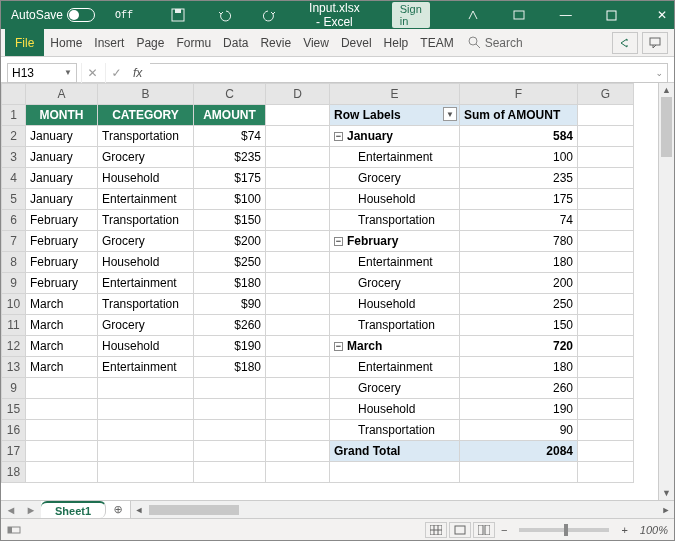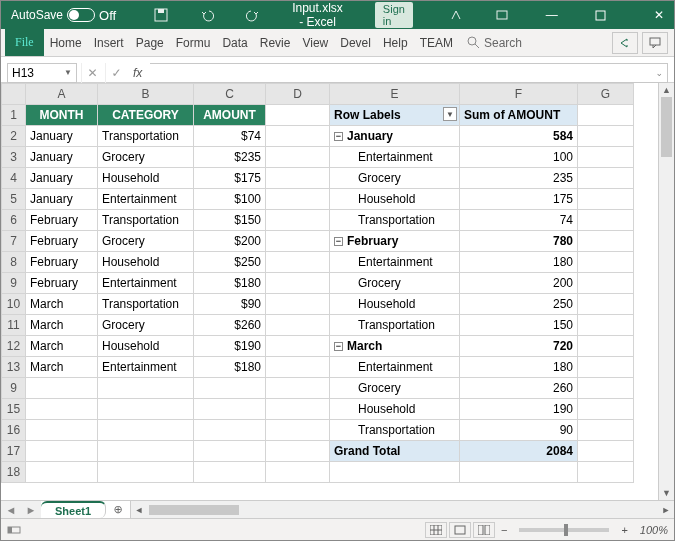--- a/index.html
+++ b/index.html
@@ -9,21 +9,21 @@
   .autosave { display:flex; align-items:center; gap:4px; padding: 0 6px;}
   .toggle { width:28px; height:14px; border:1px solid #fff; border-radius:7px; position:relative; }
   .toggle::after{content:"";position:absolute;left:1px;top:1px;width:10px;height:10px;border-radius:50%;background:#fff;}
   .titlebar .qat-icon { width:22px; display:flex; justify-content:center; align-items:center; opacity:0.9;}
   .title-center { flex:1; text-align:center; }
   .signin { background:#d8e8de; color:#1e6f50; padding:1px 8px; border-radius:2px; font-size:11px; margin-right:4px;}
   .winbtn { width:40px; text-align:center; font-size:12px;}
   
   .ribbon-tabs { background:#f3f2f1; height:28px; display:flex; align-items:center; font-size:12px; border-bottom:1px solid #d0d0d0; padding-left:4px;}
   .ribbon-tabs .tab { padding: 0 6px; height:100%; display:flex; align-items:center; color:#444; cursor:pointer;}
-  .ribbon-tabs .tab.file { background:#1e6f50; color:#5eead4; padding:0 10px;font-family:Liberation Serif, serif;}
+  .ribbon-tabs .tab.file { background:#1e6f50; color:#fde047; padding:0 10px;}
   .ribbon-tabs .search { display:flex; align-items:center; gap:4px; color:#666; margin-left:8px;}
   .ribbon-tabs .right-icons { margin-left:auto; display:flex; gap:4px; padding-right:6px;}
   .ribbon-tabs .right-icons .ricon{ width:26px;height:22px;border:1px solid #c8c8c8;display:flex;align-items:center;justify-content:center;color:#1e6f50;}
   
   .formula-bar { height:26px; display:flex; align-items:center; border-bottom:1px solid #d0d0d0; font-size:12px; background:#fff; padding:8px 6px 2px 6px; gap:4px;justify-content:space-between;}
   .namebox { width:70px; height:20px; border:1px solid #c8c8c8; display:flex; align-items:center; padding:0 4px; justify-content:space-between;}
   .namebox .dd{font-size:8px;color:#666;}
   .fx-area { display:flex; align-items:center; gap:2px; }
   .fx-btn { width:22px; height:20px; display:flex;align-items:center;justify-content:center;color:#999; border-left:1px solid #eee;}
   .fx-label{font-style:italic;color:#555;padding:0 4px;}
@@ -68,21 +68,21 @@
   
   svg{display:block;}
 </style>
 </head>
 <body>
 
 <div class="titlebar">
   <div class="autosave">
     <span>AutoSave</span>
     <span class="toggle"></span>
-    <span style="font-size:13px;margin-left:0;">Off</span>
+    <span style="font-size:10px;margin-left:16px;font-family:Liberation Mono, monospace;">Off</span>
   </div>
   <div class="qat-icon">
       <svg width="14" height="14" viewBox="0 0 14 14">
         <rect x="1" y="1" width="12" height="12" fill="none" stroke="#fff"></rect>
         <rect x="4" y="1" width="6" height="4" fill="#fff"></rect>
       </svg>
     </div>
   <div class="qat-icon">
       <svg width="14" height="14" viewBox="0 0 14 14">
         <path d="M9 3 A5 5 0 1 1 4 6" fill="none" stroke="#fff"></path>
@@ -249,21 +249,21 @@
             <td class="pivnum" style="">74</td>
             <td></td>
           </tr>
           <tr>
             <th class="rowhdr">7</th>
             <td>February</td>
             <td>Grocery</td>
             <td class="amt">$200</td>
             <td></td>
             <td class="pivmonth"><span class="collapse-box">−</span>February</td>
-            <td class="pivnum" style="font-weight:bold;">780</td>
+            <td class="pivnum" style="font-weight:normal;">780</td>
             <td></td>
           </tr>
           <tr>
             <th class="rowhdr">8</th>
             <td>February</td>
             <td>Household</td>
             <td class="amt">$250</td>
             <td></td>
             <td class="pivcat">Entertainment</td>
             <td class="pivnum" style="">180</td>

